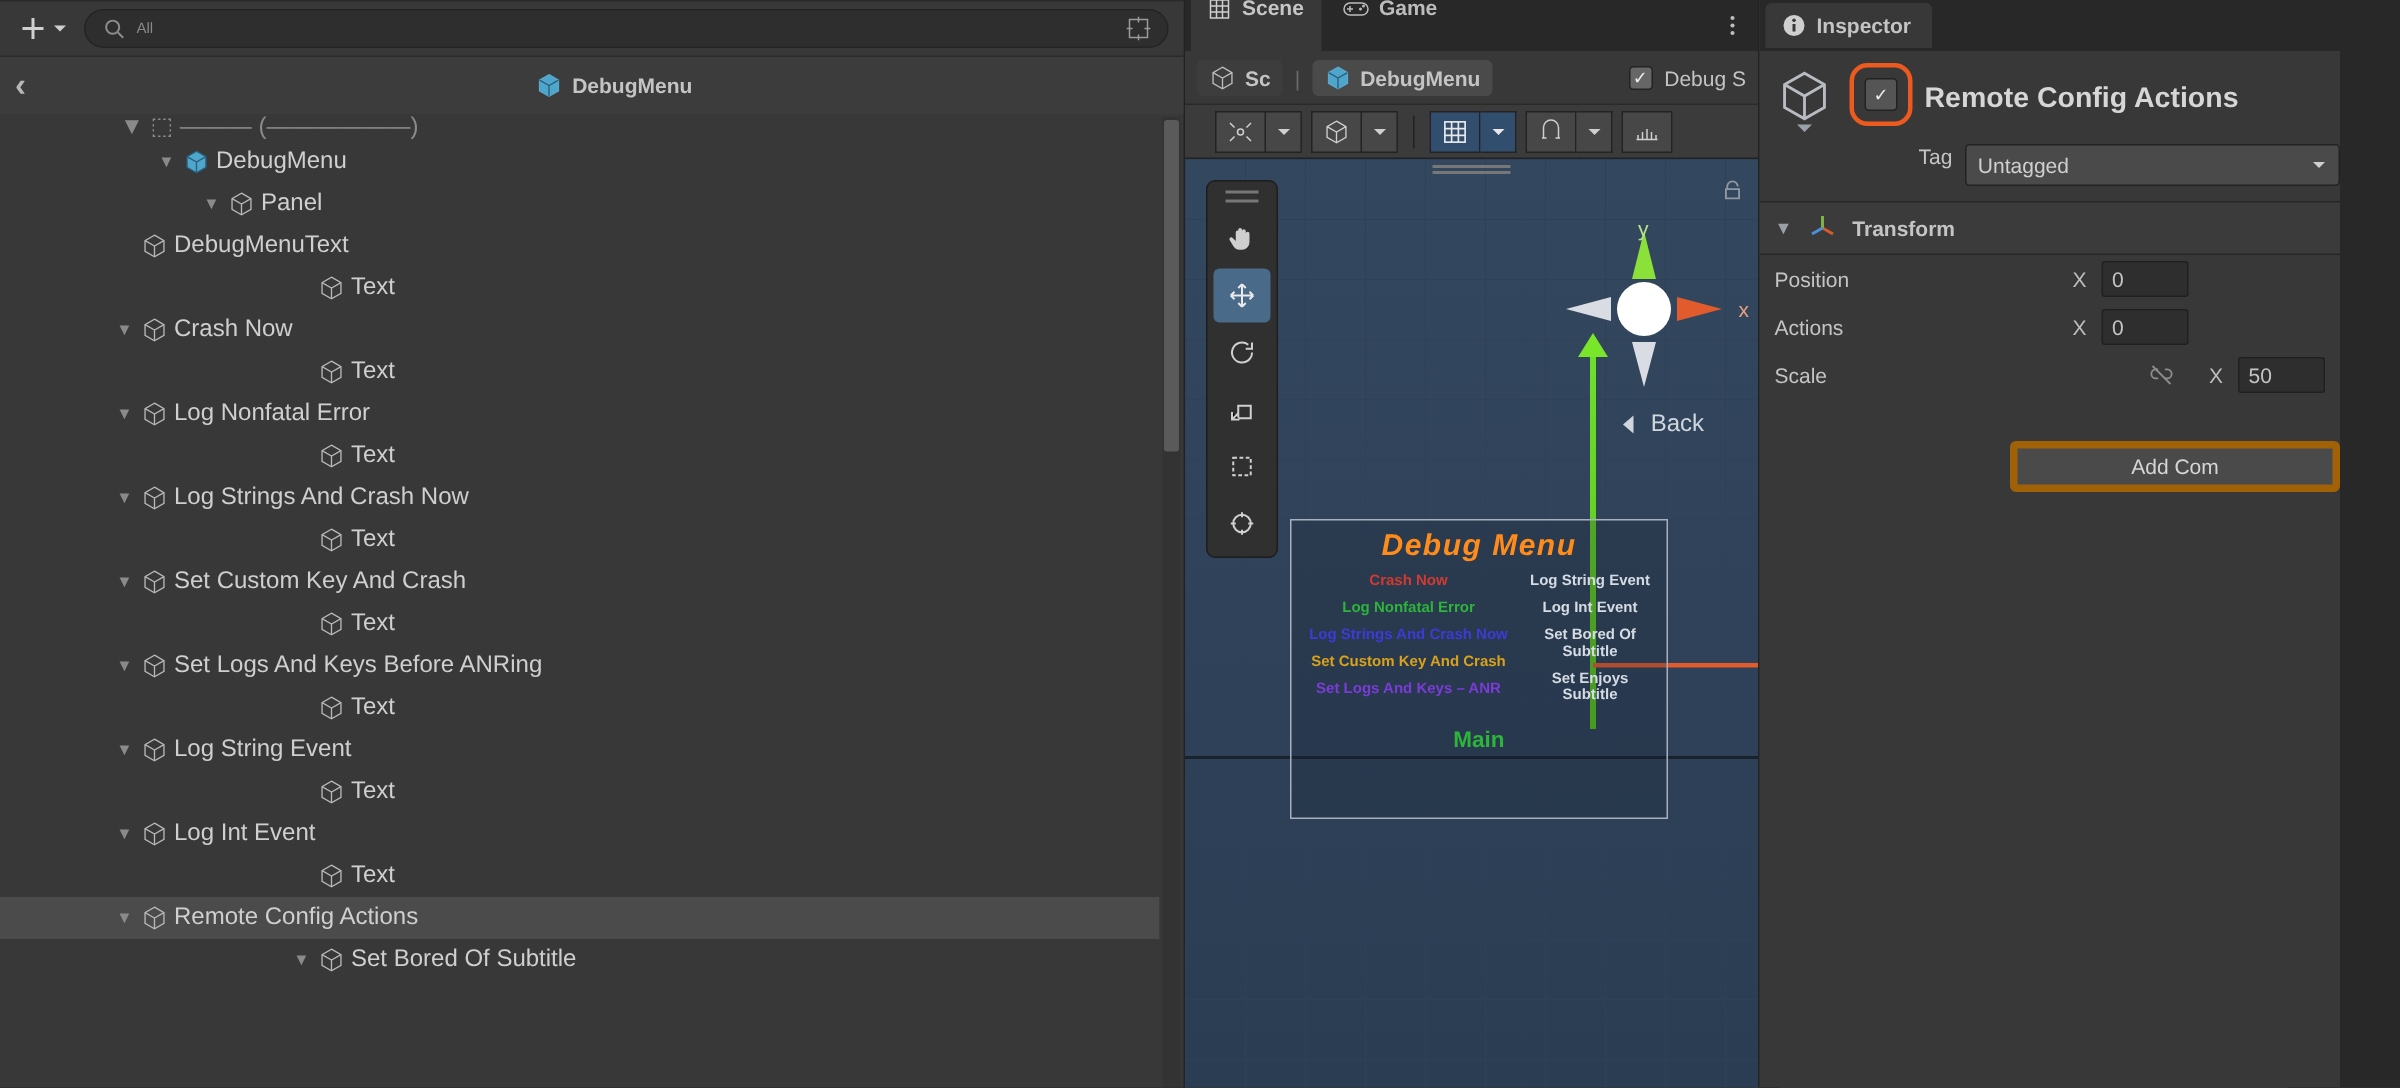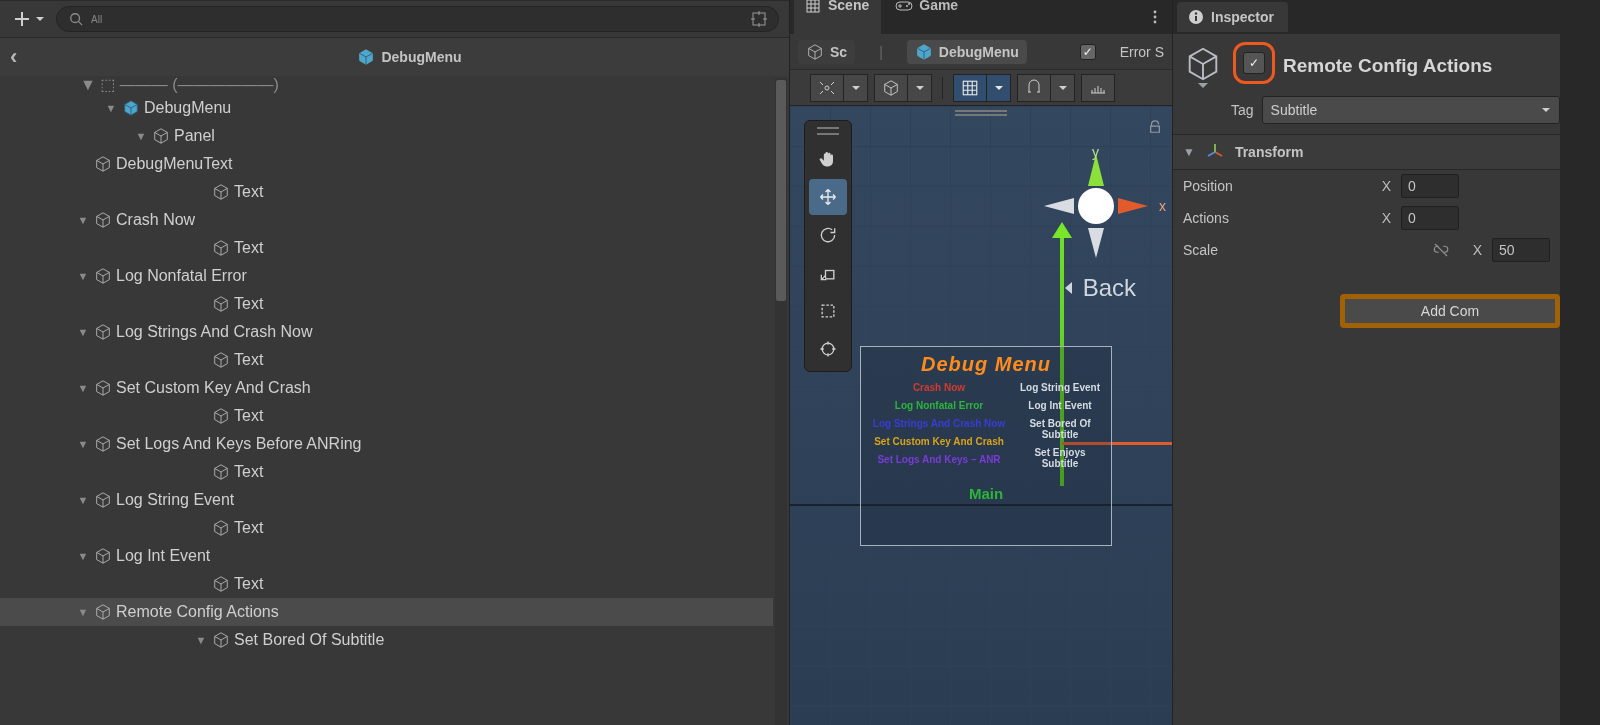--- a/index.html
+++ b/index.html
@@ -33,21 +33,21 @@
   .cube svg{ stroke:#B7B7B7; fill:none;}
   .cube.blue svg{ stroke:#5aa9cc; }
   
   .d0{padding-left:104px;} .d1{padding-left:134px;} .d2{padding-left:76px;} .d3{padding-left:194px;}
 
   
   .scene{ width:383px; background:#383838; display:flex; flex-direction:column; border-right:1px solid #222;}
   .scene-tabbar{height:34px; background:#282828; display:flex; align-items:center; gap:4px; padding:0 4px;}
   .scene-tab{height:40px; padding:0 12px 0 10px; display:flex; gap:6px; color:#bcbcbc; font-weight:600; border-radius:4px 4px 0 0;}
   .scene-tab.active{background:#383838; color:#c6c6c6;}
-  .scene-crumb{height:36px; display:flex; align-items:center; gap:24px; padding:0 8px; border-bottom:1px solid #2a2a2a;}
+  .scene-crumb{height:36px; display:flex; align-items:center; gap:8px; padding:0 8px; border-bottom:1px solid #2a2a2a;}
   .scene-crumb .chip{display:flex; align-items:center; gap:6px; padding:3px 8px; background:#3d3d3d; border-radius:4px; font-weight:600;}
   .scene-crumb .chip.active{background:#4a4a4a;}
   .chk{width:16px;height:16px; border:1px solid #222; background:#666; border-radius:3px; display:inline-flex; align-items:center; justify-content:center; color:#eee; font-size:12px;}
   .chk::after{content:"✓";}
   .scene-toolbar{height:36px; display:flex; align-items:center; gap:6px; padding:0 8px; border-bottom:1px solid #222; background:#3B3B3B;}
   .tb-group{display:flex; align-items:center; gap:0;}
   .tb-btn{width:34px;height:28px; background:#474747; border:1px solid #232323; display:flex;align-items:center; justify-content:center; color:#cfcfcf;}
   .tb-btn+.tb-btn{border-left:none;}
   .tb-btn.small{width:24px;}
   .tb-btn.active{background:#324e6e; color:#eaeaea;}
@@ -58,41 +58,41 @@
     linear-gradient(#2f4158 1px, transparent 1px) 0 0/40px 40px,
     linear-gradient(90deg,#2f4158 1px, transparent 1px) 0 0/40px 40px,
     linear-gradient(#33475f,#2b3d53);
   }
   .horizon{position:absolute; left:0; right:0; top:398px; height:2px; background:#19222c;}
   .tool-palette{position:absolute; left:14px; top:14px; width:48px; background:#303030; border:1px solid #1d1d1d; border-radius:6px; padding:4px; display:flex; flex-direction:column; gap:2px;}
   .tool-palette .tool{height:36px; display:flex; align-items:center; justify-content:center; border-radius:4px; color:#cfcfcf;}
   .tool-palette .tool.active{background:#4a6a8a;}
   .gizmo-lock{position:absolute; right:10px; top:14px; color:#8f98a3;}
   .axis-gizmo{position:absolute; right:16px; top:40px; width:120px; height:120px;}
-  .back-lbl{position:absolute; right:36px; top:168px; color:#cfd6de; font-size:24px; display:flex;align-items:center; gap:4px;}
+  .back-lbl{position:absolute; right:36px; top:168px; color:#cfd6de; font-size:16px; display:flex;align-items:center; gap:4px;}
   .green-arrow{position:absolute; left:270px; top:120px; width:4px; height:260px; background:linear-gradient(#6fe02a,#56c21a);}
   .green-arrow::before{content:""; position:absolute; left:-8px; top:-14px; border:10px solid transparent; border-bottom:16px solid #7ae62a;}
   .red-line{position:absolute; left:272px; top:336px; width:120px; height:3px; background:#e25b2d;}
   .dm-panel{position:absolute; left:70px; top:240px; width:252px; height:200px; border:1px solid #a7b1bd; background:rgba(25,35,50,.25); padding:6px 8px; font-family:"Comic Sans MS", cursive;}
   .dm-title{text-align:center; color:#ff8b1a; font-weight:900; font-size:20px; letter-spacing:1px; margin-bottom:6px; font-style:italic;}
   .dm-cols{display:flex; gap:8px; font-size:10px; font-weight:700;}
   .dm-col{flex:1; display:flex; flex-direction:column; gap:7px; align-items:center; text-align:center;}
   .dm-col.right{flex:0 0 86px;}
   .c-red{color:#d23a2f;} .c-green{color:#2db43a;} .c-blue{color:#3b3bd6;} .c-orange{color:#d8a21a;} .c-purple{color:#7a3bd6;} .c-grey{color:#d5dbe3;}
   .dm-main{margin-top:16px; text-align:center; color:#2db43a; font-weight:900; font-size:15px;}
 
   
   .inspector{ flex:0 0 387px; width:387px; background:#383838; display:flex; flex-direction:column; overflow:hidden;}
   .insp-tabbar{height:34px; background:#282828; display:flex; align-items:center; gap:4px; padding:0 4px;}
   .insp-head{display:flex; align-items:flex-start; gap:8px; padding:8px 10px 0 8px;}
   .big-cube{width:44px;height:44px; display:flex; align-items:center;justify-content:center; color:#9aa0a8;}
   .active-check{position:relative; width:42px; height:42px; border:3px solid #ec5a1f; border-radius:12px; display:flex; align-items:center; justify-content:center; background:transparent;}
   .active-check .chk{width:22px;height:22px; background:#555; }
   .insp-name{font-size:19px; font-weight:600; color:#D6D6D6; align-self:center; white-space:nowrap;}
-  .tag-row{display:flex; align-items:center; gap:8px; padding:6px 0 10px 58px;}
+  .tag-row{display:flex; align-items:flex-start; gap:8px; padding:6px 0 10px 58px;margin-left:48px;}
   .select-like{flex:1; min-width:0; height:28px; background:#4A4A4A; border:1px solid #222; border-radius:3px; display:flex; align-items:center; justify-content:space-between; padding:0 8px; color:#cfcfcf;}
   .comp-header{height:36px; display:flex; align-items:center; gap:10px; padding:0 10px; border-top:1px solid #272727; border-bottom:1px solid #272727; background:#3B3B3B; font-weight:600;}
   .comp-header .fold{color:#9aa0a8; font-size:12px;}
   .trf-icon{color:#7fb246;}
   .prop{display:flex; align-items:center; height:32px; padding:0 10px; gap:10px;}
   .prop .label{width:180px;}
   .prop .xl{color:#bdbdbd; width:18px; text-align:right;}
   .prop .numbox{flex:0 0 58px; height:24px; background:#2E2E2E; border:1px solid #202020; border-radius:2px; padding:0 6px; display:flex; align-items:center;}
   .prop .unlink{color:#8e8e8e; margin-left:auto; margin-right:4px;}
   .add-comp{margin:28px 0 0 auto; width:220px; height:34px; background:#4A4A4A; border:5px solid #a16207; border-radius:4px; display:flex; align-items:center; justify-content:center; color:#d6d6d6;}
@@ -400,21 +400,21 @@
         <span class="cube blue">
             <svg width="18" height="18" viewBox="0 0 20 20">
               <path fill="#4ea6cd" d="M10 2l7 4v8l-7 4-7-4V6z"></path>
               <path stroke="#2a5e79" fill="none" d="M3 6l7 4 7-4M10 10v8"></path>
             </svg>
           </span>
         <span>DebugMenu</span>
       </div>
       <div style="flex:1"></div>
       <span class="chk"></span>
-      <span>Error S</span>
+      <span>Debug S</span>
     </div>
 
     <div class="scene-toolbar">
       <div style="width:6px"></div>
       <div class="tb-group">
         <div class="tb-btn">
             <svg width="18" height="18" viewBox="0 0 18 18">
               <circle cx="9" cy="9" r="2" fill="none" stroke="#cfcfcf"></circle>
               <path stroke="#cfcfcf" d="M2 3l3 3M16 3l-3 3M2 15l3-3M16 15l-3-3"></path>
             </svg>
@@ -588,21 +588,21 @@
       </div>
       <div class="active-check">
           <span class="chk"></span>
         </div>
       <span class="insp-name">Remote Config Actions</span>
     </div>
 
     <div class="tag-row">
       <span>Tag</span>
       <div class="select-like">
-        <span>Subtitle</span>
+        <span>Untagged</span>
         <svg width="10" height="10" viewBox="0 0 10 10">
             <path fill="#cfcfcf" d="M1 3l4 4 4-4z"></path>
           </svg>
       </div>
     </div>
 
     <div class="comp-header">
       <span class="fold">▼</span>
       <span class="trf-icon">
           <svg width="20" height="20" viewBox="0 0 20 20">

